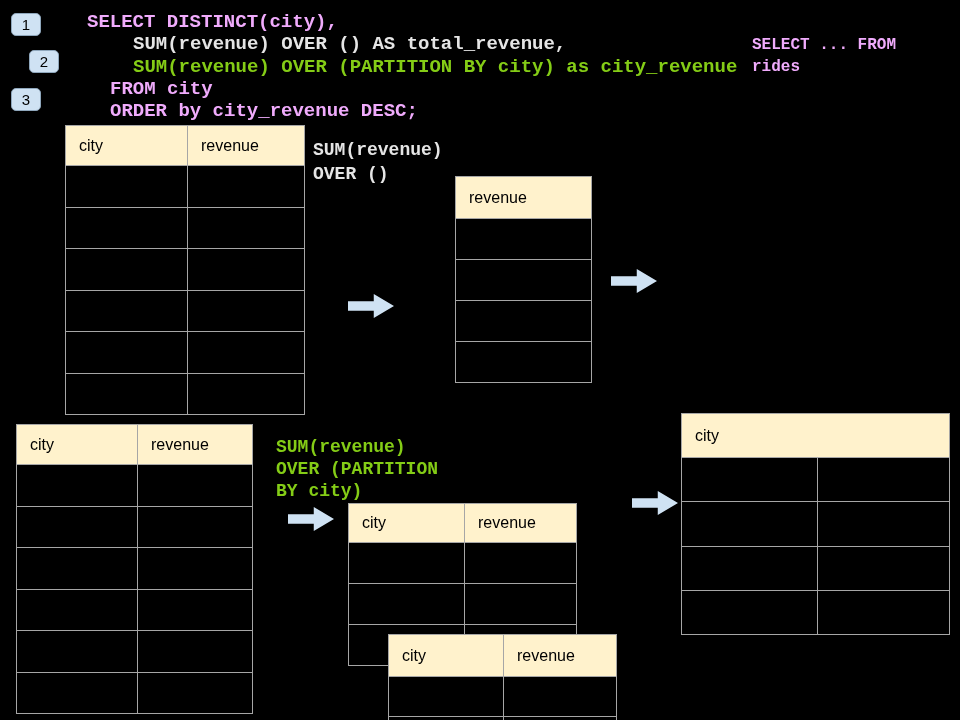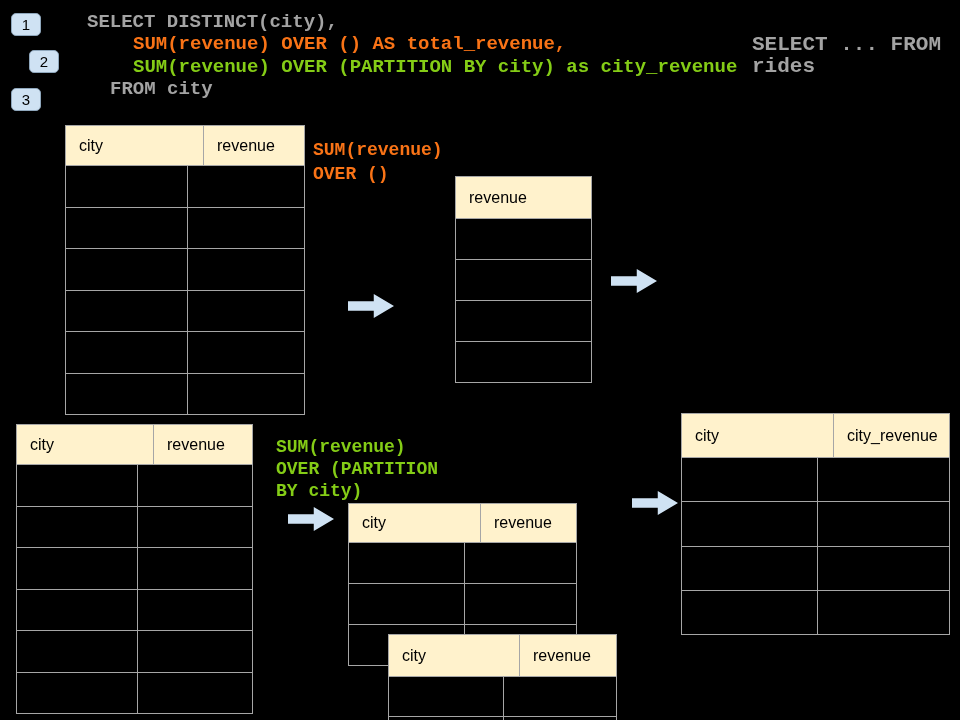--- a/index.html
+++ b/index.html
@@ -8,37 +8,37 @@
     overflow:hidden;font-family:"Liberation Sans",sans-serif;
   }
   
   .code{
     position:absolute;
     font-family:"Liberation Mono","DejaVu Sans Mono",monospace;
     font-weight:bold;white-space:pre-line;
   }
   .main-code{font-size:19px;line-height:22.5px;}
   .lbl{font-size:18px;}
-  .purple{color:#a3a3a3;}
-  .red{color:#f97316;}
+  .purple{color:#f0abfc;}
+  .red{color:#e5e5e5;}
   .green{color:#84cc16;}
   
   .badge{
     position:absolute;width:30px;height:23px;box-sizing:border-box;
     background:#cfe2f3;border:1px solid #8fa7bc;border-radius:5px;
     display:flex;align-items:center;justify-content:center;
     color:#000;font-size:15px;font-family:"Liberation Sans",sans-serif;
   }
   
   .tbl{
     position:absolute;background:#000;border:1px solid #a6a6a6;
     box-sizing:border-box;
   }
   .tr{display:grid;border-top:1px solid #a6a6a6;}
-  .tr:first-child{border-top:none;gap:16px;}
+  .tr:first-child{border-top:none;}
   .th,.td{border-left:1px solid #a6a6a6;min-width:0;}
   .th:first-child,.td:first-child{border-left:none;}
   .thead{background:#fff2cc;}
   .th{
     display:flex;align-items:center;padding-left:13px;
     color:#000;font-size:16px;font-family:"Liberation Sans",sans-serif;
   }
   .t1 .tr{grid-template-columns:121px 117px;height:40.5px;}
   .t1 .thead{height:39px;}
   .t2 .tr{grid-template-columns:135px;height:40px;}
@@ -63,22 +63,23 @@
 <div id="stage">
 
   <div class="badge" style="left:11px;top:13px;">1</div>
   <div class="badge" style="left:29px;top:50px;">2</div>
   <div class="badge" style="left:11px;top:88px;">3</div>
 
   <div class="code main-code purple" style="left:87px;top:11px;">SELECT DISTINCT(city),</div>
   <div class="code main-code red" style="left:133px;top:33px;">SUM(revenue) OVER () AS total_revenue,</div>
   <div class="code main-code green" style="left:133px;top:56px;">SUM(revenue) OVER (PARTITION BY city) as city_revenue</div>
   <div class="code main-code purple" style="left:110px;top:78px;">FROM city</div>
-
-  <div class="code purple" style="left:752px;top:34px;font-size:21px;line-height:22px;">SELECT ... FROM
+  <div class="code main-code purple" style="left:110px;top:100px;">ORDER by city_revenue DESC;</div>
+
+  <div class="code purple" style="left:752px;top:34px;font-size:16px;line-height:22px;">SELECT ... FROM
 rides</div>
 
   <div class="code lbl red" style="left:313px;top:138px;line-height:24px;">SUM(revenue)
 OVER ()</div>
   <div class="code lbl green" style="left:276px;top:436px;line-height:22px;">SUM(revenue)
 OVER (PARTITION
 BY city)</div>
 
   <div class="tbl t1" style="left:65px;top:125px;width:240px;">
     <div class="tr thead">
@@ -190,21 +191,20 @@
       </div>
     <div class="tr">
         <div class="td"></div>
         <div class="td"></div>
       </div>
   </div>
 
   <div class="tbl t6" style="left:681px;top:413px;width:269px;">
     <div class="tr thead">
       <div class="th">city</div>
-      <div class="th">city_revenue</div>
     </div>
     <div class="tr">
         <div class="td"></div>
         <div class="td"></div>
       </div>
     <div class="tr">
         <div class="td"></div>
         <div class="td"></div>
       </div>
     <div class="tr">

